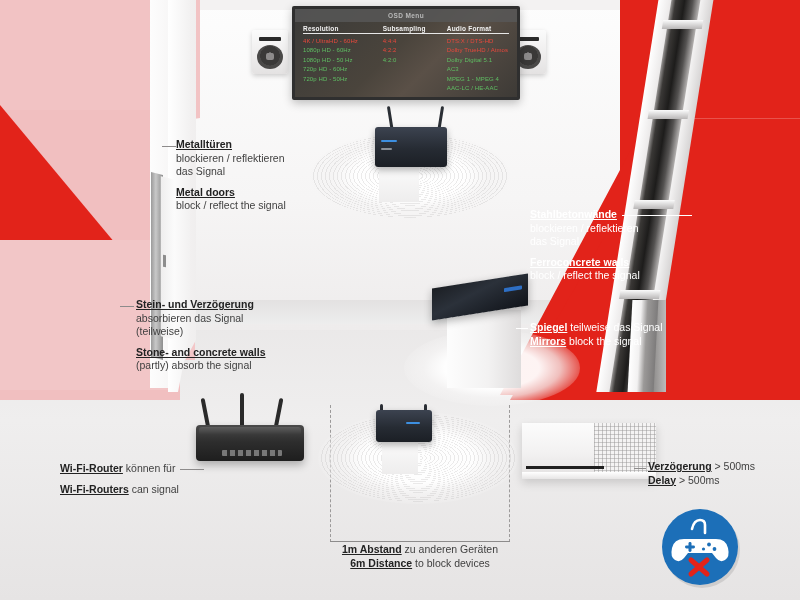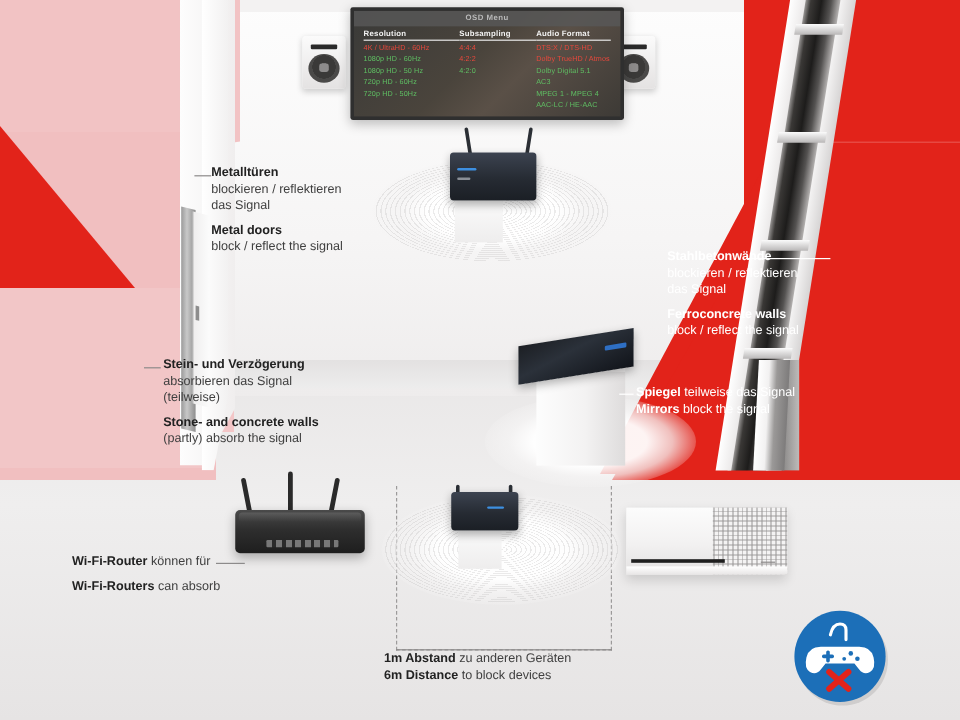--- a/index.html
+++ b/index.html
@@ -299,36 +299,36 @@
   .badge {
     position:absolute; left:662px; top:509px; width:76px; height:76px;
     border-radius:50%;
     background:#1c6fb8;
     box-shadow:2px 3px 0 rgba(0,0,0,.10);
   }
   .badge svg { position:absolute; left:0; top:0; }
 
   
   .label { position:absolute; font-size:10.5px; line-height:13.5px; color:#3f3f3f; }
-  .label .b { font-weight:bold; color:#222; }
+  .label .b { font-weight:bold; color:#222;text-decoration:underline; }
   .label .blk { margin-bottom:7px; }
   .label.on-red { color:#ffffff; }
   .label.on-red .b { color:#ffffff; }
   .leader {
     position:absolute; height:0; border-top:1px solid #8d8b8b;
   }
   .leader.white { border-top-color:#ffffff; }
 
   .lbl-metal  { left:176px; top:138px; width:160px; }
   .lbl-stone  { left:136px; top:298px; width:200px; }
-  .lbl-ferro  { left:556px; top:208px; width:190px; }
+  .lbl-ferro  { left:530px; top:208px; width:190px; }
   .lbl-mirror { left:530px; top:321px; width:200px; }
   .lbl-wifi   { left:60px;  top:462px; width:180px; }
   .lbl-delay  { left:648px; top:460px; width:150px; }
-  .lbl-dist   { left:320px; top:543px; width:200px; }
+  .lbl-dist   { left:320px; top:543px; width:200px; text-align:center; }
 </style>
 </head>
 <body>
 
 <div class="stage">
 
   <div class="floor"></div>
   <div class="backwall"></div>
   <div class="backwall-base"></div>
   <div class="ceiling-strip"></div>
@@ -518,24 +518,28 @@
     <div><span class="b">Spiegel</span><span> teilweise das Signal</span></div>
     <div><span class="b">Mirrors</span><span> block the signal</span></div>
   </div>
 
   <div class="leader" style="left:180px; top:469px; width:24px;"></div>
   <div class="label lbl-wifi">
     <div class="blk">
       <div><span class="b">Wi-Fi-Router</span><span> können für</span></div>
     </div>
     <div>
-      <div><span class="b">Wi-Fi-Routers</span><span> can absorb</span></div>
+      <div><span class="b">Wi-Fi-Routers</span><span> can signal</span></div>
     </div>
   </div>
 
   <div class="leader" style="left:634px; top:468px; width:12px;"></div>
+  <div class="label lbl-delay">
+    <div><span class="b">Verzögerung</span><span> &gt; 500ms</span></div>
+    <div><span class="b">Delay</span><span> &gt; 500ms</span></div>
+  </div>
 
   <div class="label lbl-dist">
     <div><span class="b">1m Abstand</span><span> zu anderen Geräten</span></div>
     <div><span class="b">6m Distance</span><span> to block devices</span></div>
   </div>
 
 </div>
 
 </body></html>

